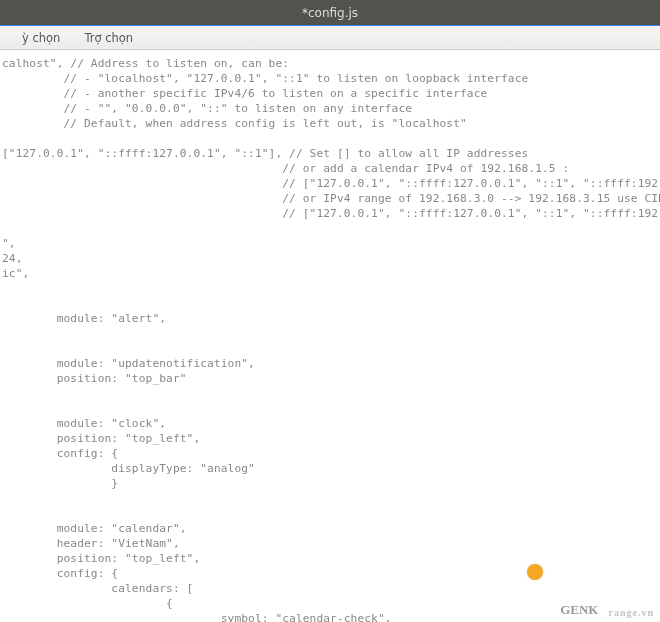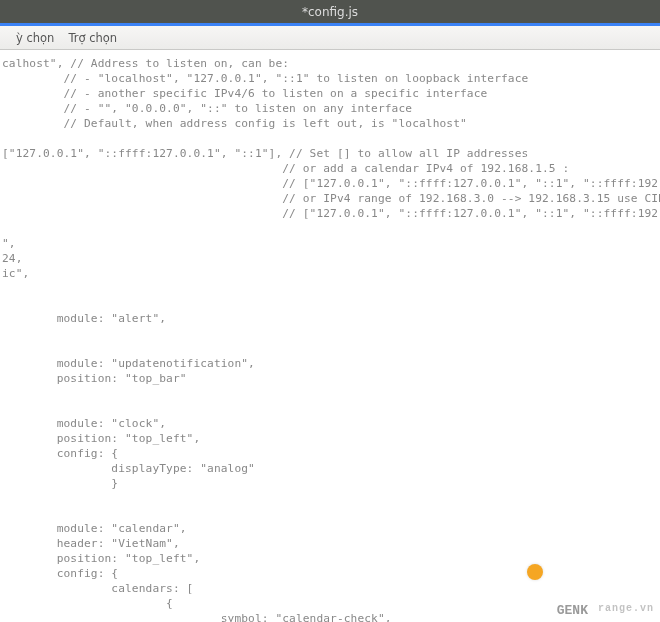--- a/index.html
+++ b/index.html
@@ -11,31 +11,31 @@
     color: #555;
   }
   .titlebar {
     height: 26px;
     background: #50534e;
     color: #dcdcdc;
     display: flex;
     align-items: center;
     justify-content: center;
     font-size: 12px;
-    border-bottom: 3px solid #3b82f6;
+    border-bottom: 1px solid #3b82f6;
     position: relative;
   }
   .menubar {
     height: 24px;
     background: linear-gradient(#f7f6f5, #ececea);
     border-bottom: 1px solid #c9c9c7;
     display: flex;
     align-items: center;
-    padding: 0 16px;
-    gap: 14px;
+    padding: 0 22px;
+    gap: 24px;
     font-size: 11.5px;
     color: #555;
   }
   .menubar span { cursor: default; }
   .editor {
     background: #fff;
     height: calc(622px - 26px - 24px);
     overflow: hidden;
     position: relative;
   }
@@ -52,27 +52,27 @@
     position: absolute;
     width: 16px; height: 16px;
     background: #f5a623;
     border-radius: 50%;
     box-shadow: 0 0 3px rgba(0,0,0,.15);
   }
   .watermark {
     position: absolute;
     right: 6px;
     bottom: 4px;
-    font-family: Liberation Mono, monospace;
+    font-family: Liberation Serif, serif;
     font-size: 10px;
     font-weight: bold;
     letter-spacing: 1px;
     color: rgba(120,120,120,.55);
     display: flex;
-    align-items: flex-start;
+    align-items: flex-end;
     gap: 10px;
   }
   .watermark .logo { color: rgba(120,120,120,.75); font-size: 13px; letter-spacing: 0; }
   .watermark .site { color: rgba(120,120,120,.45); }
 </style>
 </head>
 <body>
 
 <div class="titlebar">
   <span>*config.js</span>

